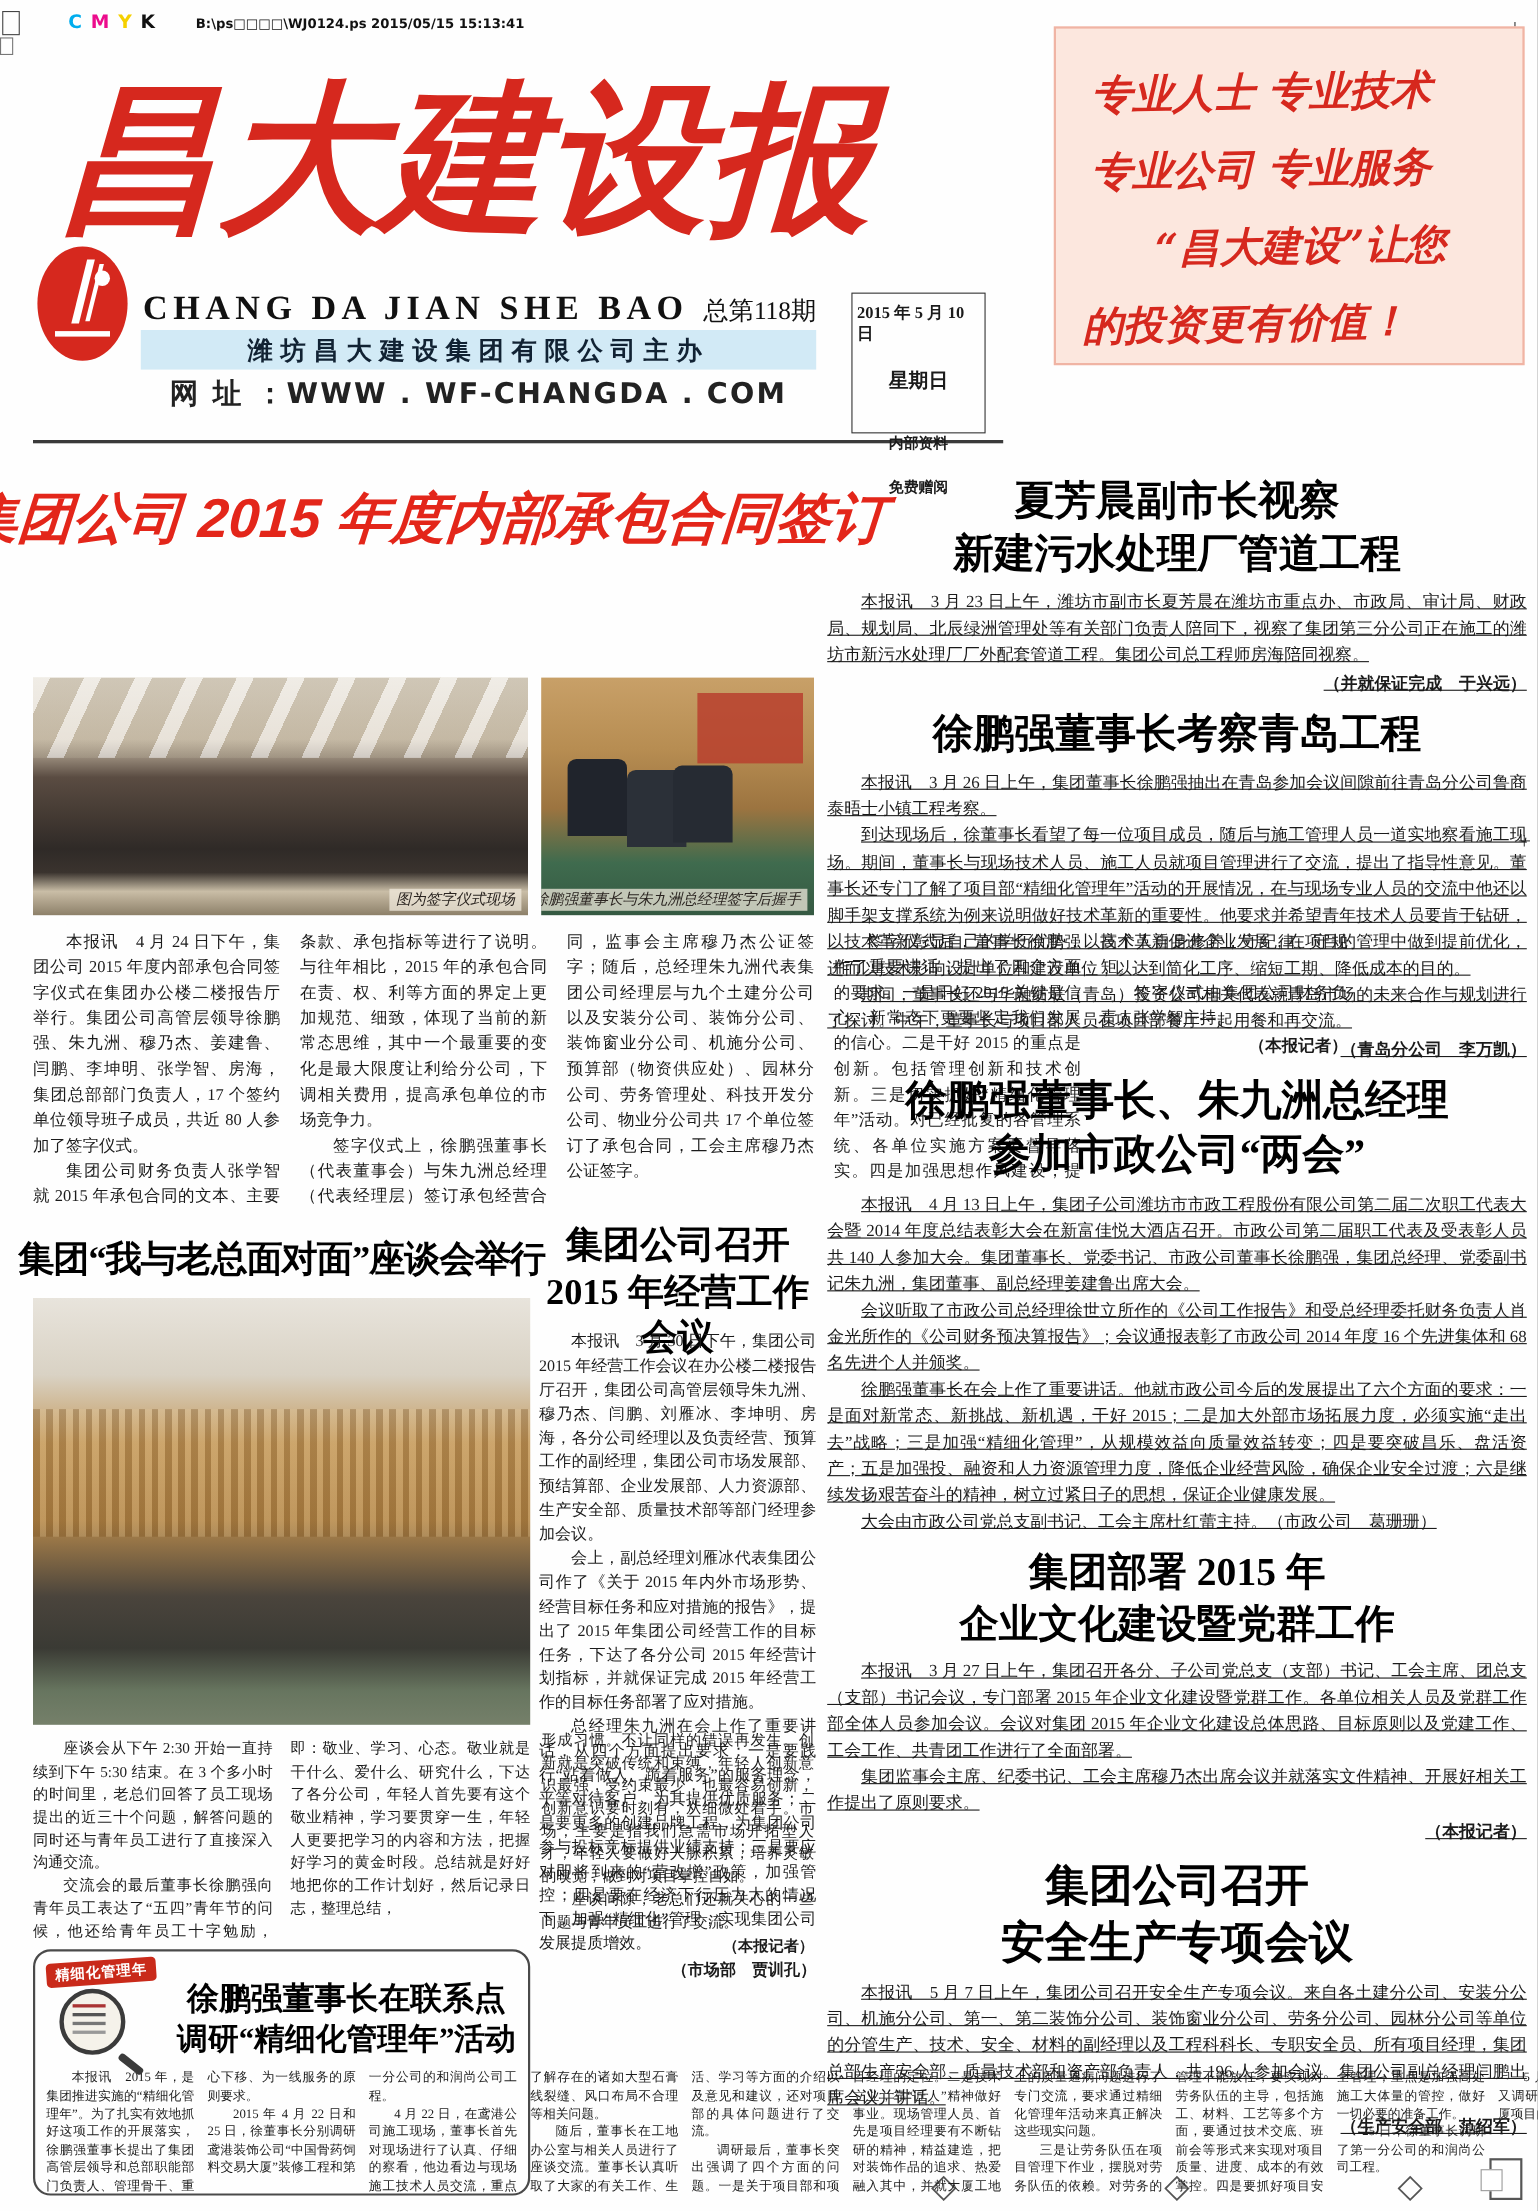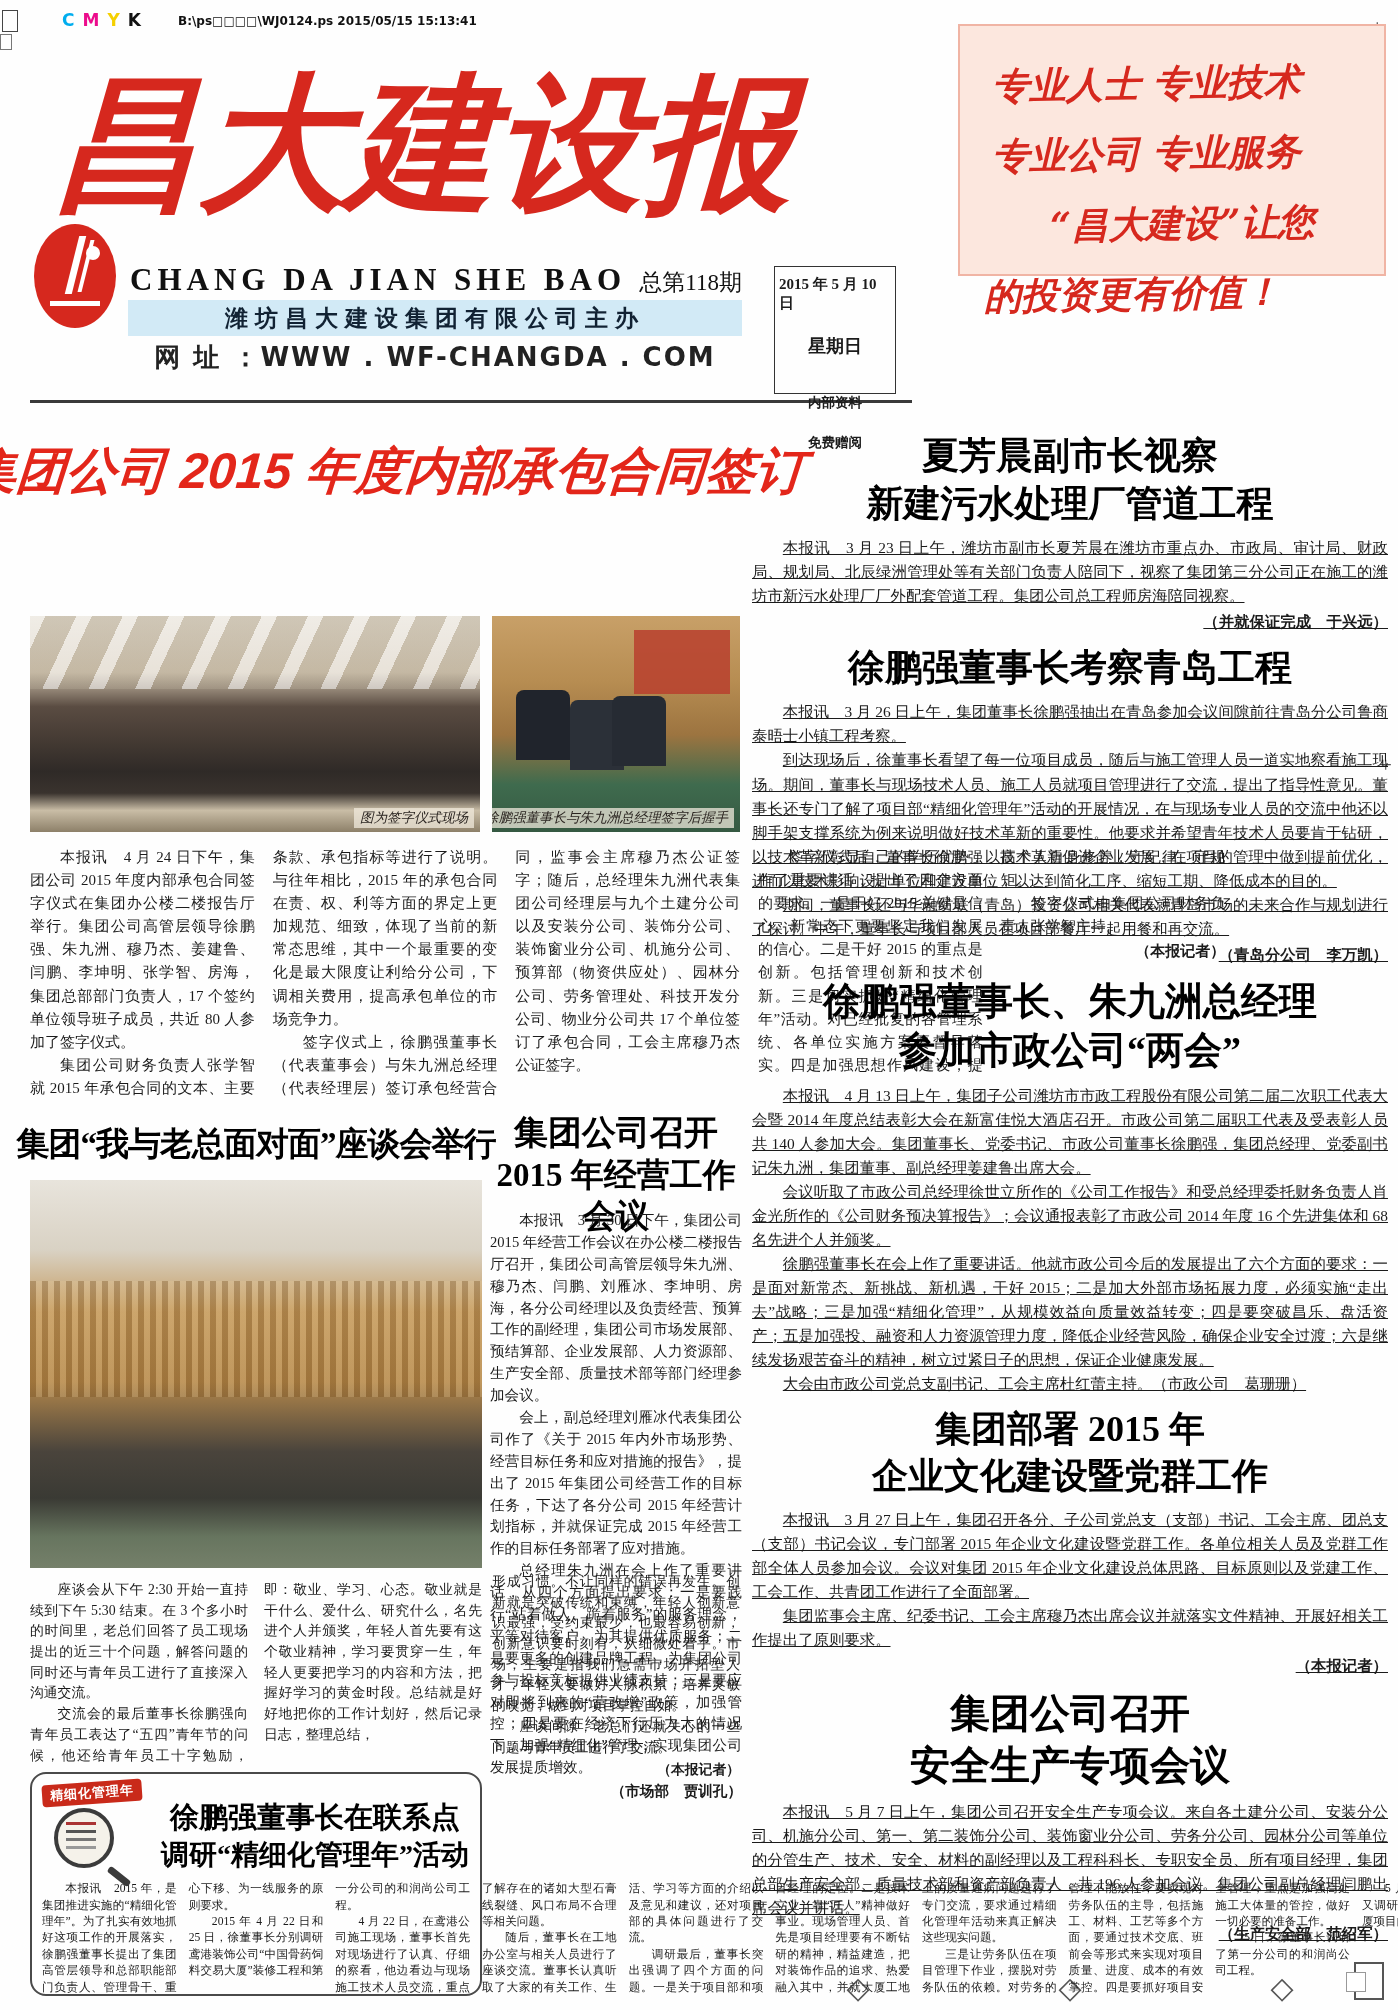--- a/index.html
+++ b/index.html
@@ -36,21 +36,21 @@
      font-family:"DejaVu Sans",sans-serif;font-size:26px;font-weight:700;letter-spacing:2px;color:#222;}
   .top-rule{position:absolute;left:30px;top:400px;width:882px;height:0;border-top:3.5px solid #3a3a3a;}
   
   .datebox{position:absolute;left:774px;top:266px;width:122px;height:128px;border:1.5px solid #333;
      display:flex;flex-direction:column;align-items:center;padding:8px 4px;box-sizing:border-box;gap:20px;}
   .datebox .d1{font-size:15px;font-weight:700;}
   .datebox .d2{font-size:18px;font-weight:700;margin-top:1px;}
   .datebox .d3{font-size:13.5px;font-weight:700;margin-top:16px;}
   .datebox .d4{font-size:13.5px;font-weight:700;margin-top:2px;}
   
-  .adbox{position:absolute;left:958px;top:24px;width:428px;height:252px;background:#fce7de;border:2px solid #f0b4a4;box-sizing:border-box;padding:22px 18px 0 24px;}
+  .adbox{position:absolute;left:958px;top:24px;width:428px;height:308px;background:#fce7de;border:2px solid #f0b4a4;box-sizing:border-box;padding:22px 18px 0 24px;}
   .adline{font-size:37px;font-weight:900;font-style:italic;color:#d6281e;line-height:70px;white-space:nowrap;
           font-family:"DejaVu Serif",serif;transform:rotate(-1deg);}
   .adline.i0{margin-left:8px}.adline.i1{margin-left:8px}.adline.i2{margin-left:66px}.adline.i3{margin-left:0px}
   
   .lead-headline{position:absolute;left:32px;top:428px;width:708px;height:86px;display:flex;align-items:center;justify-content:center;
      font-family:"Liberation Sans","DejaVu Sans",sans-serif;font-weight:900;font-style:italic;
      font-size:50px;letter-spacing:0px;color:#e3261a;white-space:nowrap;transform:skewX(-4deg);}
   .photo{position:absolute;overflow:hidden;}
   .photo .cap{position:absolute;right:6px;bottom:4px;font-size:13.5px;font-style:italic;color:#2a2420;
      background:rgba(240,234,220,.75);padding:1px 6px;white-space:nowrap;}
@@ -170,21 +170,21 @@
     <p class="art">签字仪式上，徐鹏强董事长（代表董事会）与朱九洲总经理（代表经理层）签订承包经营合同，监事会主席穆乃杰公证签字；随后，总经理朱九洲代表集团公司经理层与九个土建分公司以及安装分公司、装饰分公司、装饰窗业分公司、机施分公司、预算部（物资供应处）、园林分公司、劳务管理处、科技开发分公司、物业分公司共 17 个单位签订了承包合同，工会主席穆乃杰公证签字。</p>
     <p class="art">签字仪式后，董事长徐鹏强作了重要讲话，提出了四个方面的要求。一是干好 2015 关键是信心。新常态下更要坚定我们发展的信心。二是干好 2015 的重点是创新。包括管理创新和技术创新。三是切实抓好“精细化管理年”活动。对已经批复的各管理系统、各单位实施方案要督导落实。四是加强思想作风建设，提高个人自身修养，守纪律、守规矩。</p>
     <p class="art">签字仪式由集团公司财务负责人张学智主持。</p>
     <div class="byline">（本报记者）</div>
   </div>
 
   <div class="talk-headline">集团“我与老总面对面”座谈会举行</div>
   <div class="photo photo3"></div>
   <div class="talk-body">
     <p class="art">座谈会从下午 2:30 开始一直持续到下午 5:30 结束。在 3 个多小时的时间里，老总们回答了员工现场提出的近三十个问题，解答问题的同时还与青年员工进行了直接深入沟通交流。</p>
-    <p class="art">交流会的最后董事长徐鹏强向青年员工表达了“五四”青年节的问候，他还给青年员工十字勉励，即：敬业、学习、心态。敬业就是干什么、爱什么、研究什么，名先进个人并颁奖，年轻人首先要有这个敬业精神，学习要贯穿一生，年轻人更要把学习的内容和方法，把握好学习的黄金时段。总结就是好好地把你的工作计划好，然后记录日志，整理总结，</p>
+    <p class="art">交流会的最后董事长徐鹏强向青年员工表达了“五四”青年节的问候，他还给青年员工十字勉励，即：敬业、学习、心态。敬业就是干什么、爱什么、研究什么，下达了各分公司，年轻人首先要有这个敬业精神，学习要贯穿一生，年轻人更要把学习的内容和方法，把握好学习的黄金时段。总结就是好好地把你的工作计划好，然后记录日志，整理总结，</p>
   </div>
   <div class="talk-cont">
     <p class="art" style="text-indent:0">形成习惯。不让同样的错误再发生。创新就是突破传统和束缚，年轻人创新意识最强，受约束最少，也最容易创新，创新意识要时刻有，从细微处着手。市场，主要是指我们急需市场开拓型人才，年轻人要做好人脉积累，培养灵敏的嗅觉，做到对项目掌控自如。</p>
     <p class="art">座谈间隙，老总们还就关心的一些问题与青年员工进行了交流。</p>
     <div class="byline">（本报记者）</div>
   </div>
 
   <div class="biz-headline">
     <div class="l1">集团公司召开</div>
     <div class="l2">2015 年经营工作会议</div>

